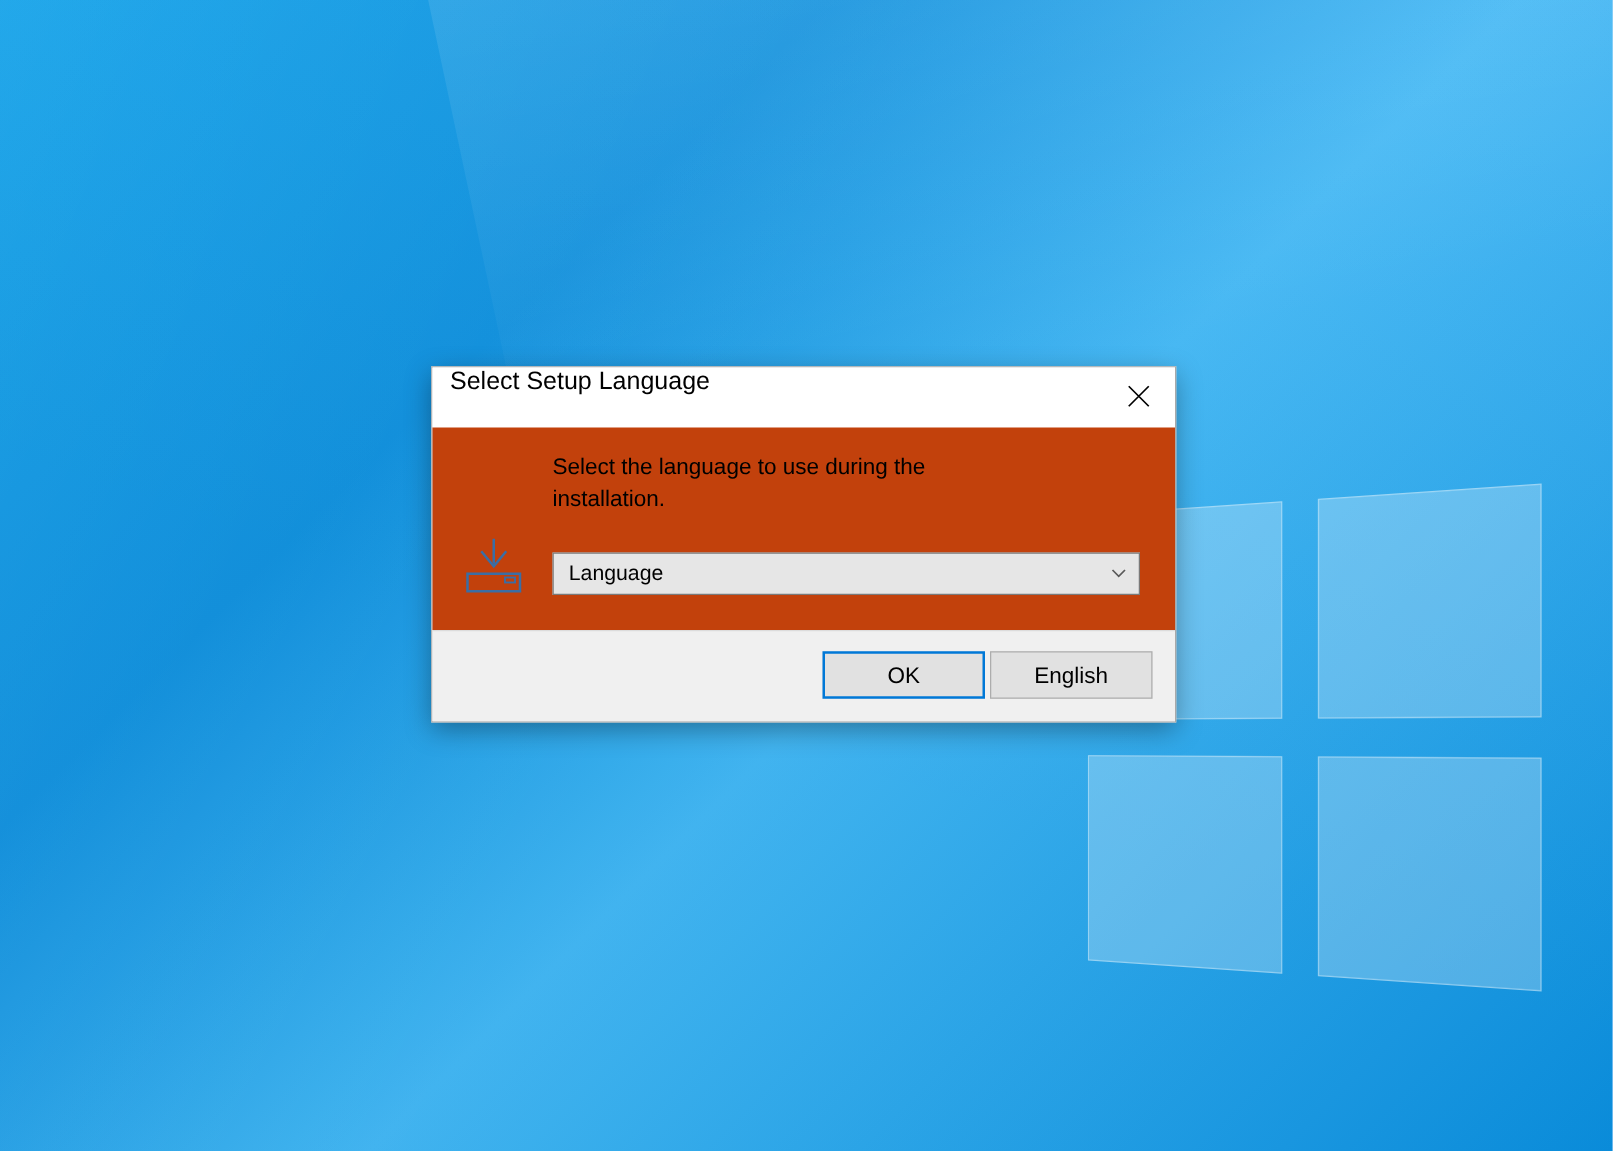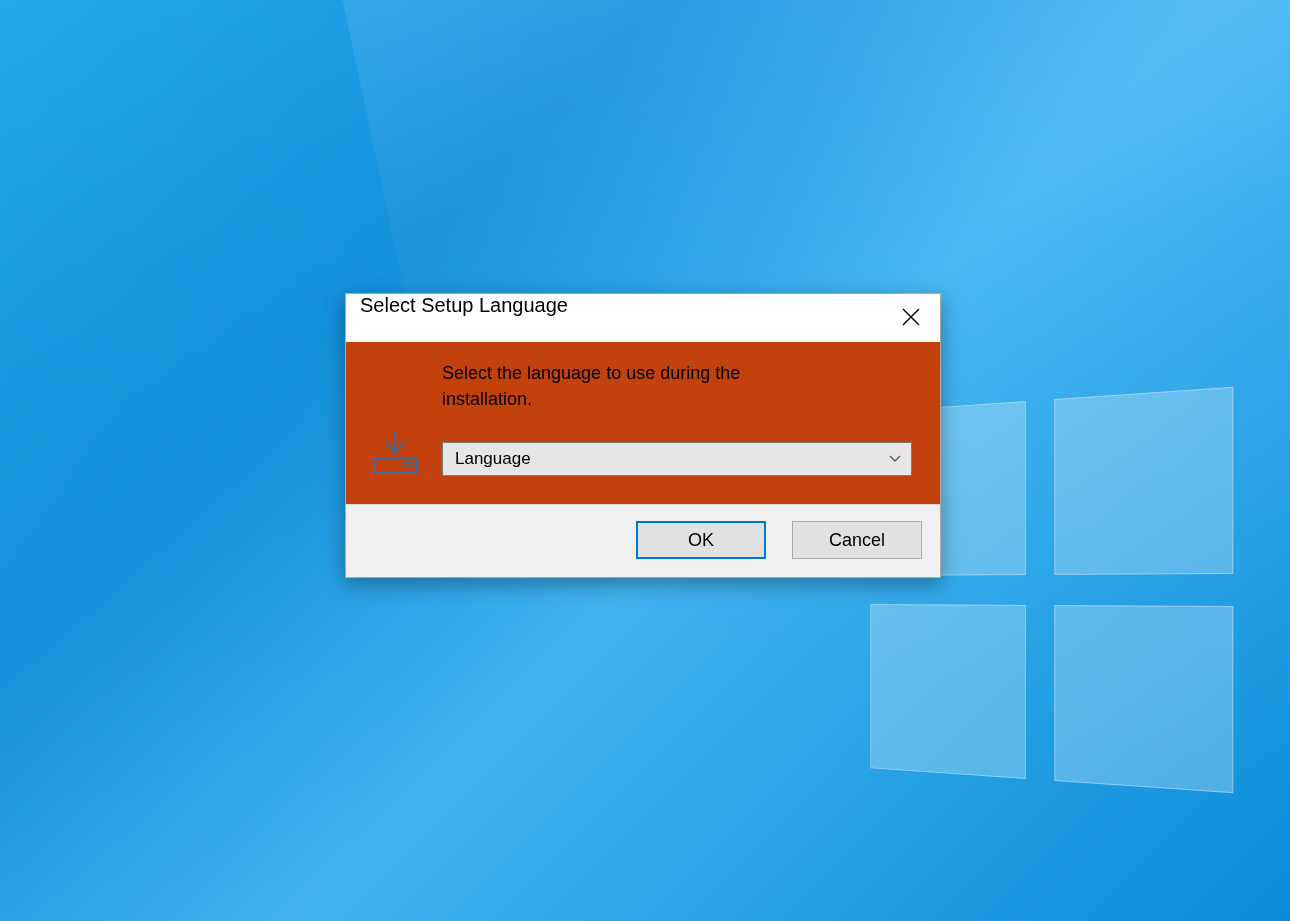--- a/index.html
+++ b/index.html
@@ -133,21 +133,21 @@
       display: flex;
       align-items: center;
     }
 
     .dialog-footer {
       background: #f0f0f0;
       border-top: 1px solid #dcdcdc;
       padding: 16px 18px 18px;
       display: flex;
       justify-content: flex-end;
-      gap: 26px;
+      gap: 4px;
     }
     .btn {
       min-width: 130px;
       height: 38px;
       background: #e1e1e1;
       border: 1px solid #adadad;
       font-size: 18px;
       color: #000;
       font-family: inherit;
       cursor: pointer;
@@ -198,15 +198,15 @@
           <svg width="12" height="8" viewBox="0 0 12 8">
               <polyline points="1,1 6,6 11,1" fill="none" stroke="#5a5a5a" stroke-width="1.4"></polyline>
             </svg>
         </span>
       </div>
     </div>
   </div>
 
   <div class="dialog-footer">
     <button class="btn primary">OK</button>
-    <button class="btn">Cancel</button>
+    <button class="btn">English</button>
   </div>
 </div>
 
 </body></html>

